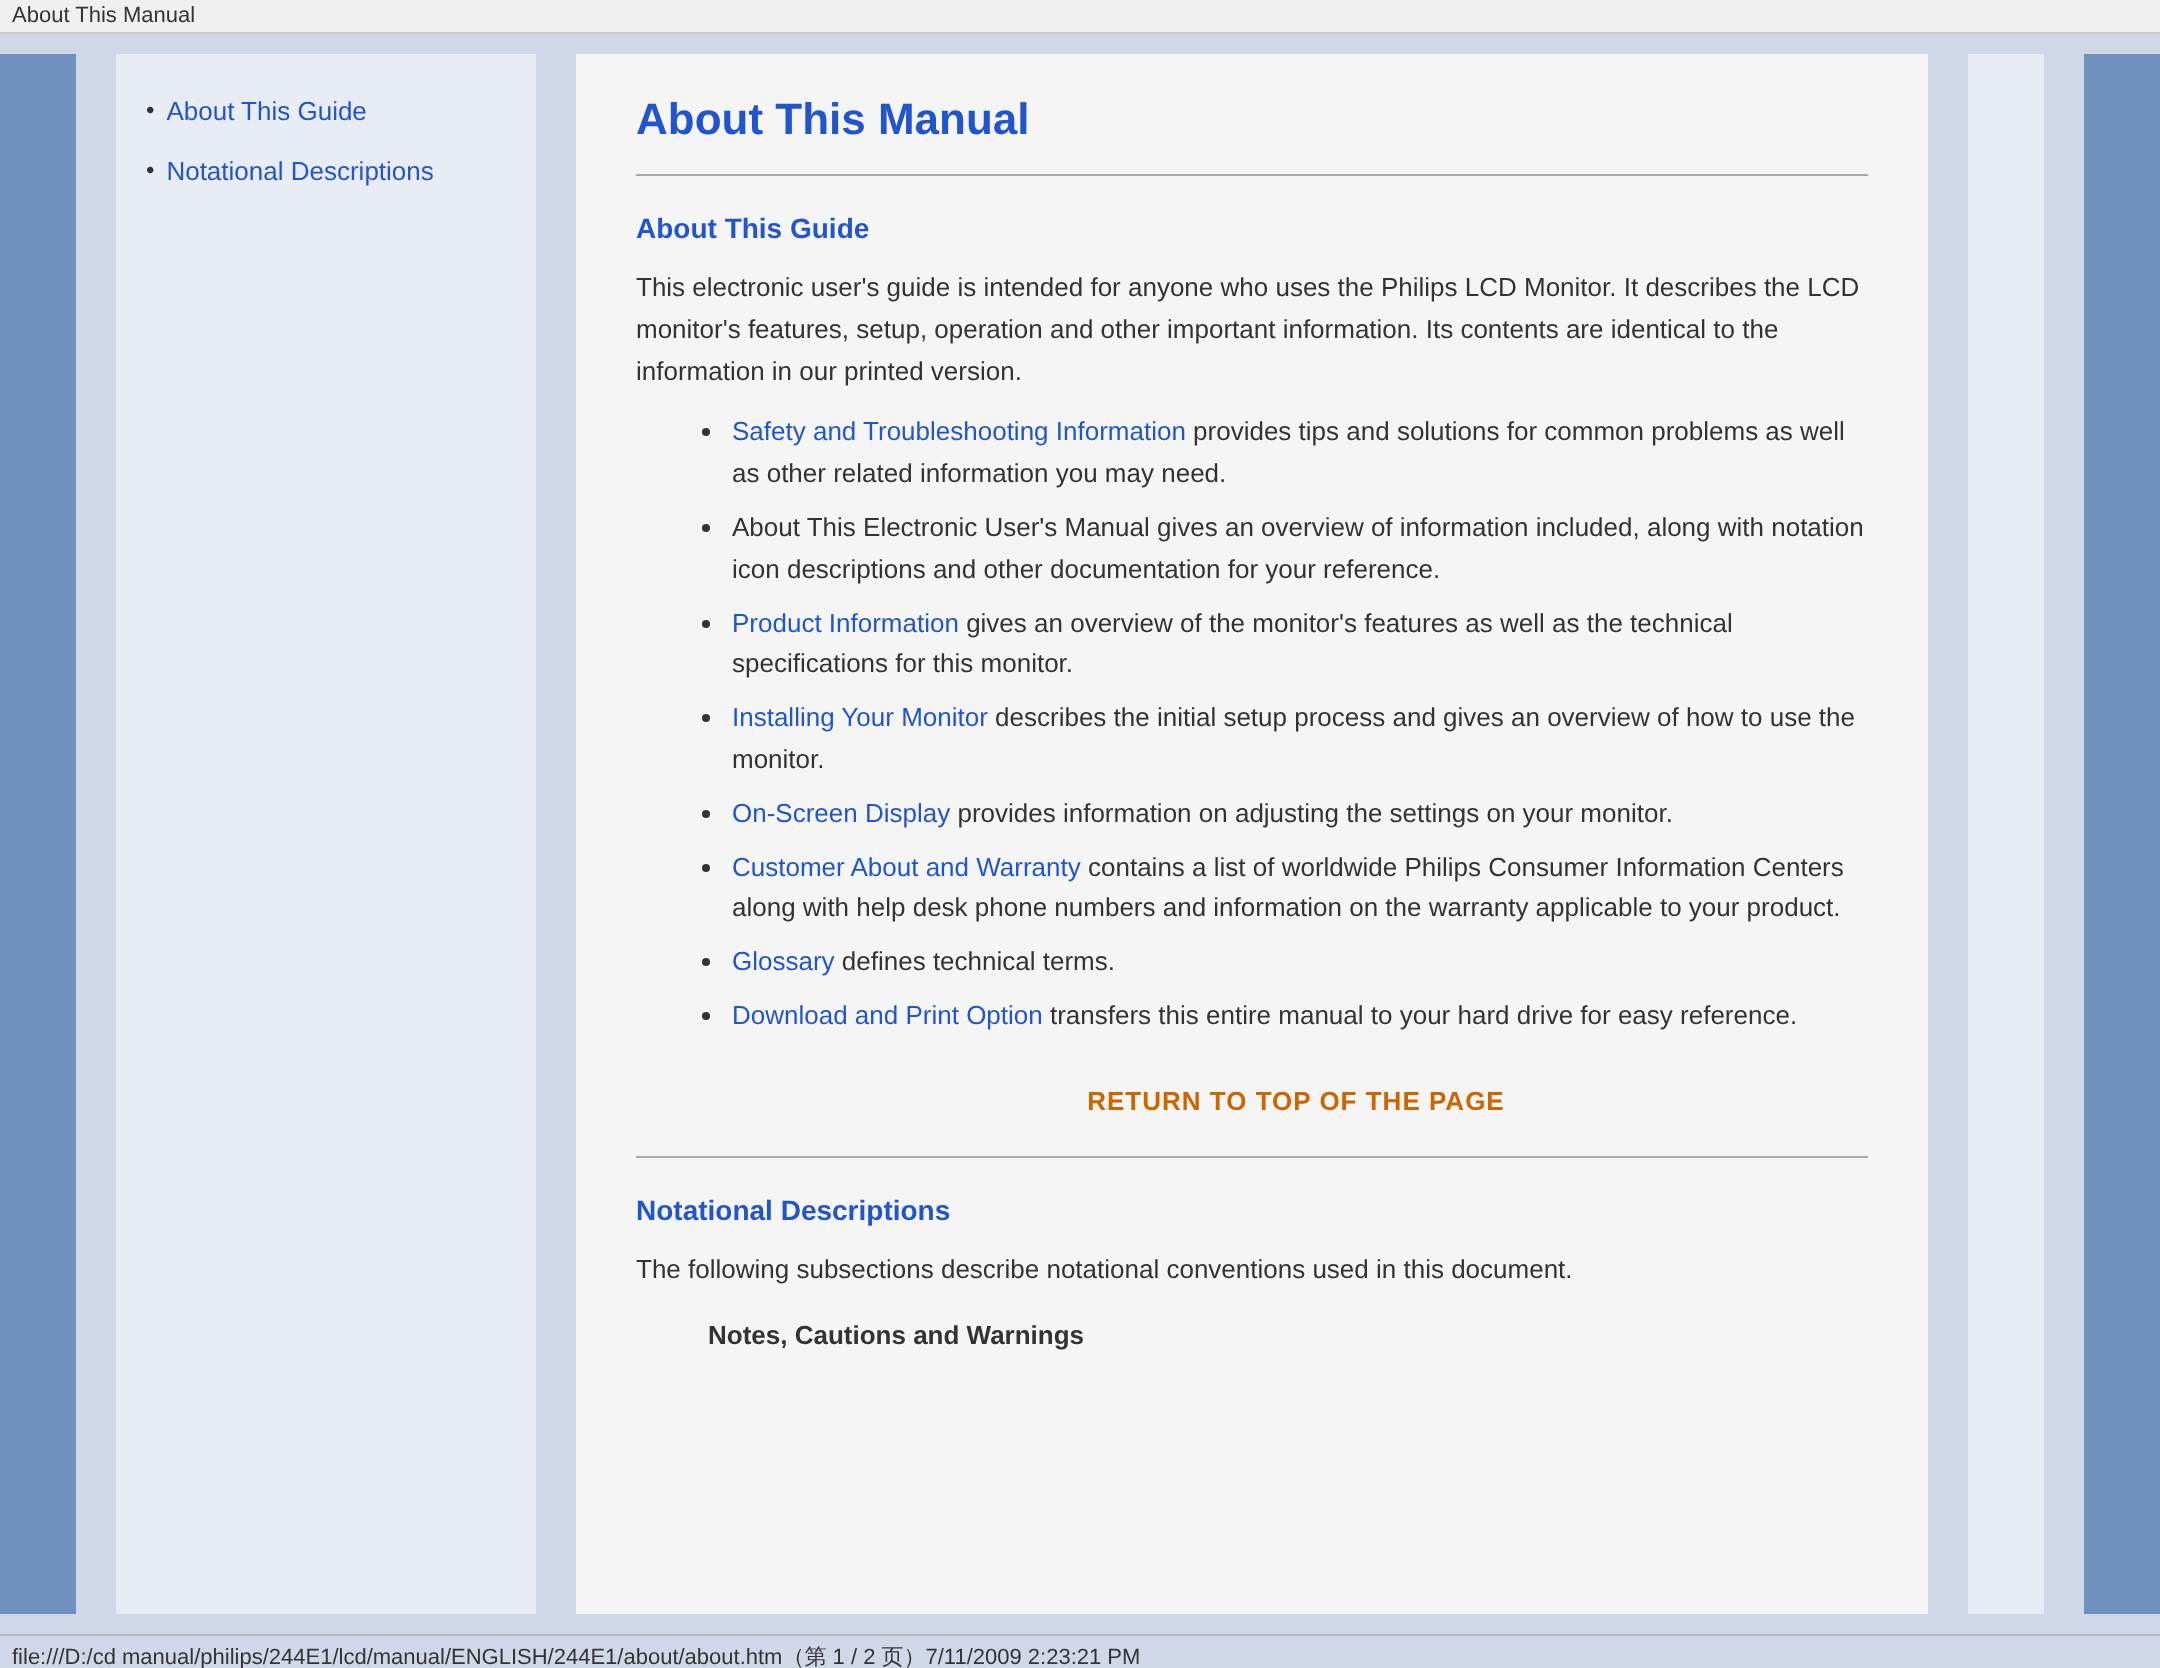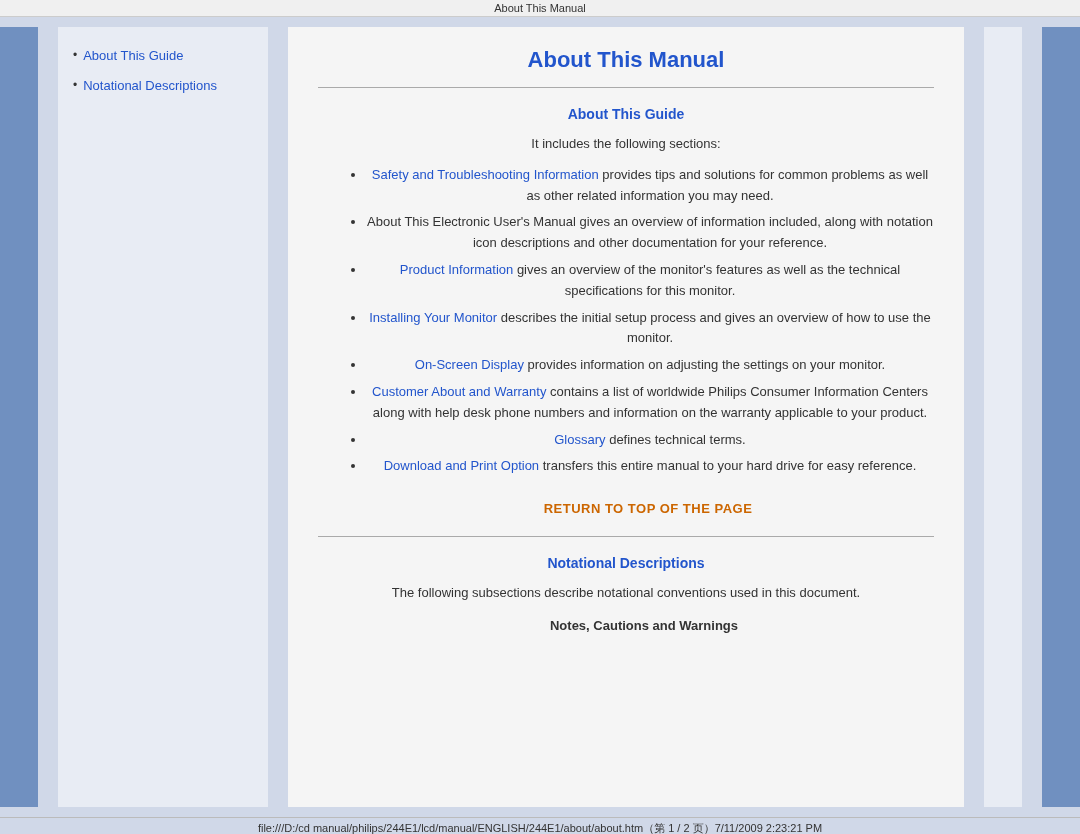--- a/index.html
+++ b/index.html
@@ -1,19 +1,18 @@
 <!DOCTYPE html>
 <html><head>
   <meta charset="utf-8">
   <style>
     * {
       margin: 0;
       padding: 0;
       box-sizing: border-box;
-      text-align: center;
     }
 
     body {
       font-family: Arial, Helvetica, sans-serif;
       font-size: 13px;
       background-color: #d0d8e8;
       width: 1080px;
       min-height: 834px;
       display: flex;
       flex-direction: column;
@@ -193,22 +192,22 @@
 
   <main class="main-content">
 
     <h1 class="page-title">About This Manual</h1>
 
     <hr class="divider">
 
     <section id="about-guide">
       <h2 class="section-title">About This Guide</h2>
 
-
-      <p class="body-text">It includes the following sections:</p>
+      <p class="body-text">This electronic user's guide is intended for anyone who uses the Philips LCD Monitor. It describes the LCD monitor's features, setup, operation and other important information. Its contents are identical to the information in our printed version.</p>
+
 
       <ul class="bullet-list">
         <li>
           <a href="#">Safety and Troubleshooting Information</a><span> provides tips and solutions for common problems as well as other related information you may need.</span>
         </li>
         <li>
           <span>About This Electronic User's Manual gives an overview of information included, along with notation icon descriptions and other documentation for your reference.</span>
         </li>
         <li>
           <a href="#">Product Information</a><span> gives an overview of the monitor's features as well as the technical specifications for this monitor.</span>

